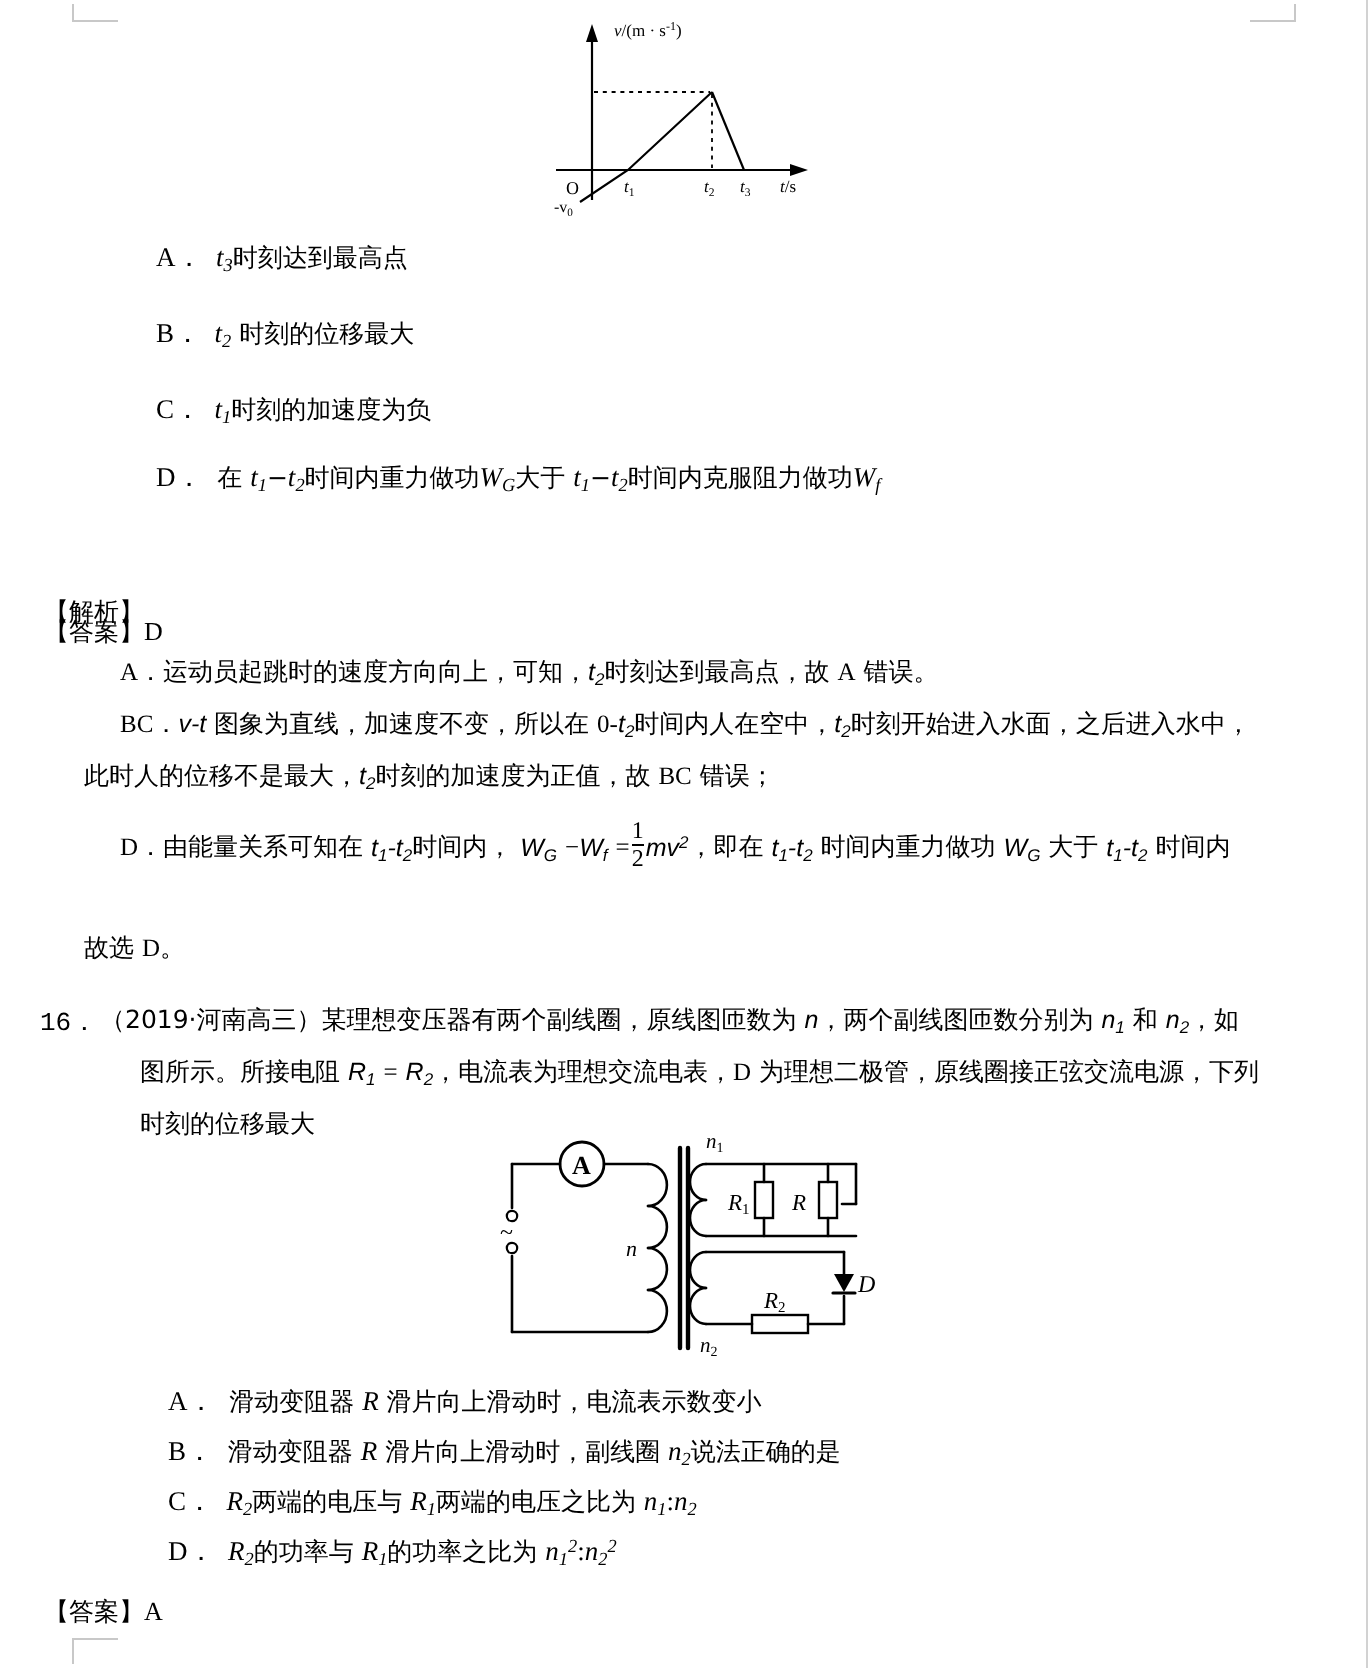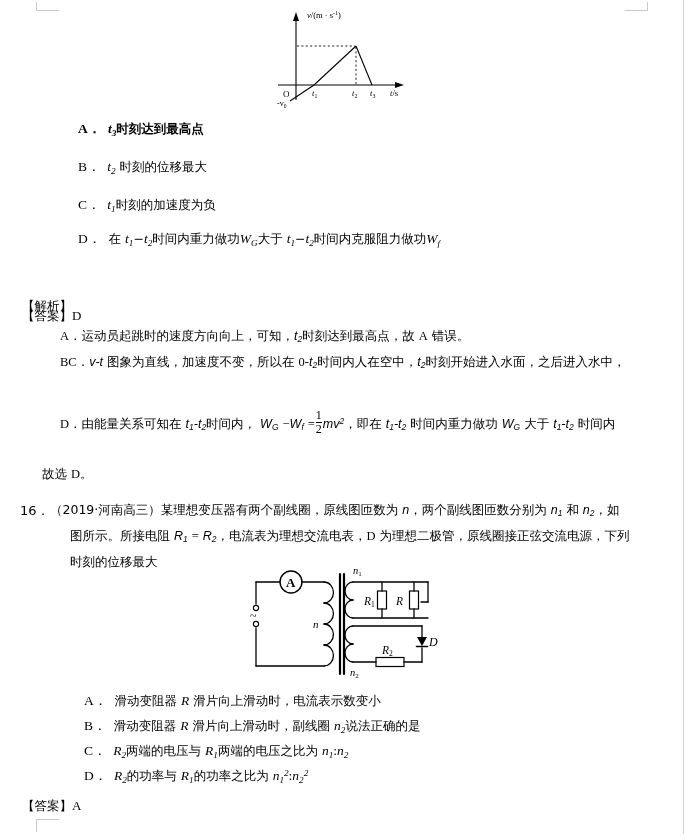--- a/index.html
+++ b/index.html
@@ -130,21 +130,21 @@
         <text x="307" y="18" font-family="Liberation Serif, serif" font-size="8.5" font-style="italic">v<tspan font-style="normal">/(m · s</tspan><tspan font-style="normal" font-size="6" dy="-3">-1</tspan><tspan font-style="normal" dy="3">)</tspan></text>
         <text x="283" y="97" font-family="Liberation Serif, serif" font-size="9">O</text>
         <text x="277" y="106" font-family="Liberation Serif, serif" font-size="8">-v<tspan font-size="5.6" dy="2">0</tspan></text>
         <text x="312" y="96" font-family="Liberation Serif, serif" font-size="8.5" font-style="italic">t<tspan font-size="5.8" dy="2" font-style="normal">1</tspan></text>
         <text x="352" y="96" font-family="Liberation Serif, serif" font-size="8.5" font-style="italic">t<tspan font-size="5.8" dy="2" font-style="normal">2</tspan></text>
         <text x="370" y="96" font-family="Liberation Serif, serif" font-size="8.5" font-style="italic">t<tspan font-size="5.8" dy="2" font-style="normal">3</tspan></text>
         <text x="390" y="96" font-family="Liberation Serif, serif" font-size="8.5" font-style="italic">t<tspan font-style="normal">/s</tspan></text>
       </svg>
     </div>
 
-    <div class="opt-row opt" style="left:78px; top:120px;font-weight:bold;">
+    <div class="opt-row opt" style="left:78px; top:120px;">
       <span class="lbl">A．</span>
       <span class="it">&nbsp;t<sub>3</sub></span><span class="cn">时刻达到最高点</span>
     </div>
     <div class="opt-row opt" style="left:78px; top:158px;">
       <span class="lbl">B．</span>
       <span class="it">&nbsp;t<sub>2</sub></span><span class="cn">&nbsp;时刻的位移最大</span>
     </div>
     <div class="opt-row opt" style="left:78px; top:196px;">
       <span class="lbl">C．</span>
       <span class="it">&nbsp;t<sub>1</sub></span><span class="cn">时刻的加速度为负</span>
@@ -160,29 +160,32 @@
     <div class="ansline" style="left:22px; top:298px;">
       <span class="cnb">【解析】</span>
     </div>
 
     <div class="para" style="left:60px; top:328px;">
       <span class="rm">A</span>．运动员起跳时的速度方向向上，可知，<span class="it">t<sub>2</sub></span>时刻达到最高点，故&nbsp;<span class="rm">A</span>&nbsp;错误。
     </div>
     <div class="para" style="left:60px; top:354px;">
       <span class="rm">BC</span>．<span class="it">v-t</span>&nbsp;图象为直线，加速度不变，所以在&nbsp;<span class="rm">0-</span><span class="it">t<sub>2</sub></span>时间内人在空中，<span class="it">t<sub>2</sub></span>时刻开始进入水面，之后进入水中，
     </div>
+    <div class="para" style="left:42px; top:380px;">
+      此时人的位移不是最大，<span class="it">t<sub>2</sub></span>时刻的加速度为正值，故&nbsp;<span class="rm">BC</span>&nbsp;错误；
+    </div>
 
     <div class="para" style="left:60px; top:409px;">
       <span class="rm">D</span>．由能量关系可知在&nbsp;<span class="it">t<sub>1</sub>-t<sub>2</sub></span>时间内，&nbsp;<span class="it">W<sub>G</sub></span>&nbsp;<span class="rm">−</span><span class="it">W<sub>f</sub></span>&nbsp;<span class="rm">=</span><span class="frac"><span class="num">1</span><span class="den">2</span></span><span class="it">mv<sup>2</sup></span>，即在&nbsp;<span class="it">t<sub>1</sub>-t<sub>2</sub></span>&nbsp;时间内重力做功&nbsp;<span class="it">W<sub>G</sub></span>&nbsp;大于&nbsp;<span class="it">t<sub>1</sub>-t<sub>2</sub></span>&nbsp;时间内
     </div>
     <div class="para" style="left:42px; top:466px;">
       故选&nbsp;<span class="rm">D</span>。
     </div>
 
-    <div class="qnum" style="left:20px; top:502px;">
+    <div class="qnum" style="left:20px; top:502px;font-family:Liberation Mono, monospace;">
       <span>16．</span>
     </div>
     <div class="para" style="left:50px; top:502px;text-align:center;">
       <span>（2019·河南高三）</span><span>某理想变压器有两个副线圈，原线图匝数为&nbsp;</span><span class="it">n</span><span>，两个副线图匝数分别为&nbsp;</span><span class="it">n<sub>1</sub></span><span>&nbsp;和&nbsp;</span><span class="it">n<sub>2</sub></span><span>，如</span>
     </div>
     <div class="para" style="left:70px; top:528px;">
       图所示。所接电阻&nbsp;<span class="it">R<sub>1</sub></span>&nbsp;<span class="rm">=</span>&nbsp;<span class="it">R<sub>2</sub></span>，电流表为理想交流电表，<span class="rm">D</span>&nbsp;为理想二极管，原线圈接正弦交流电源，下列
     </div>
     <div class="para" style="left:70px; top:554px;">
       <span>时刻的位移最大</span>

